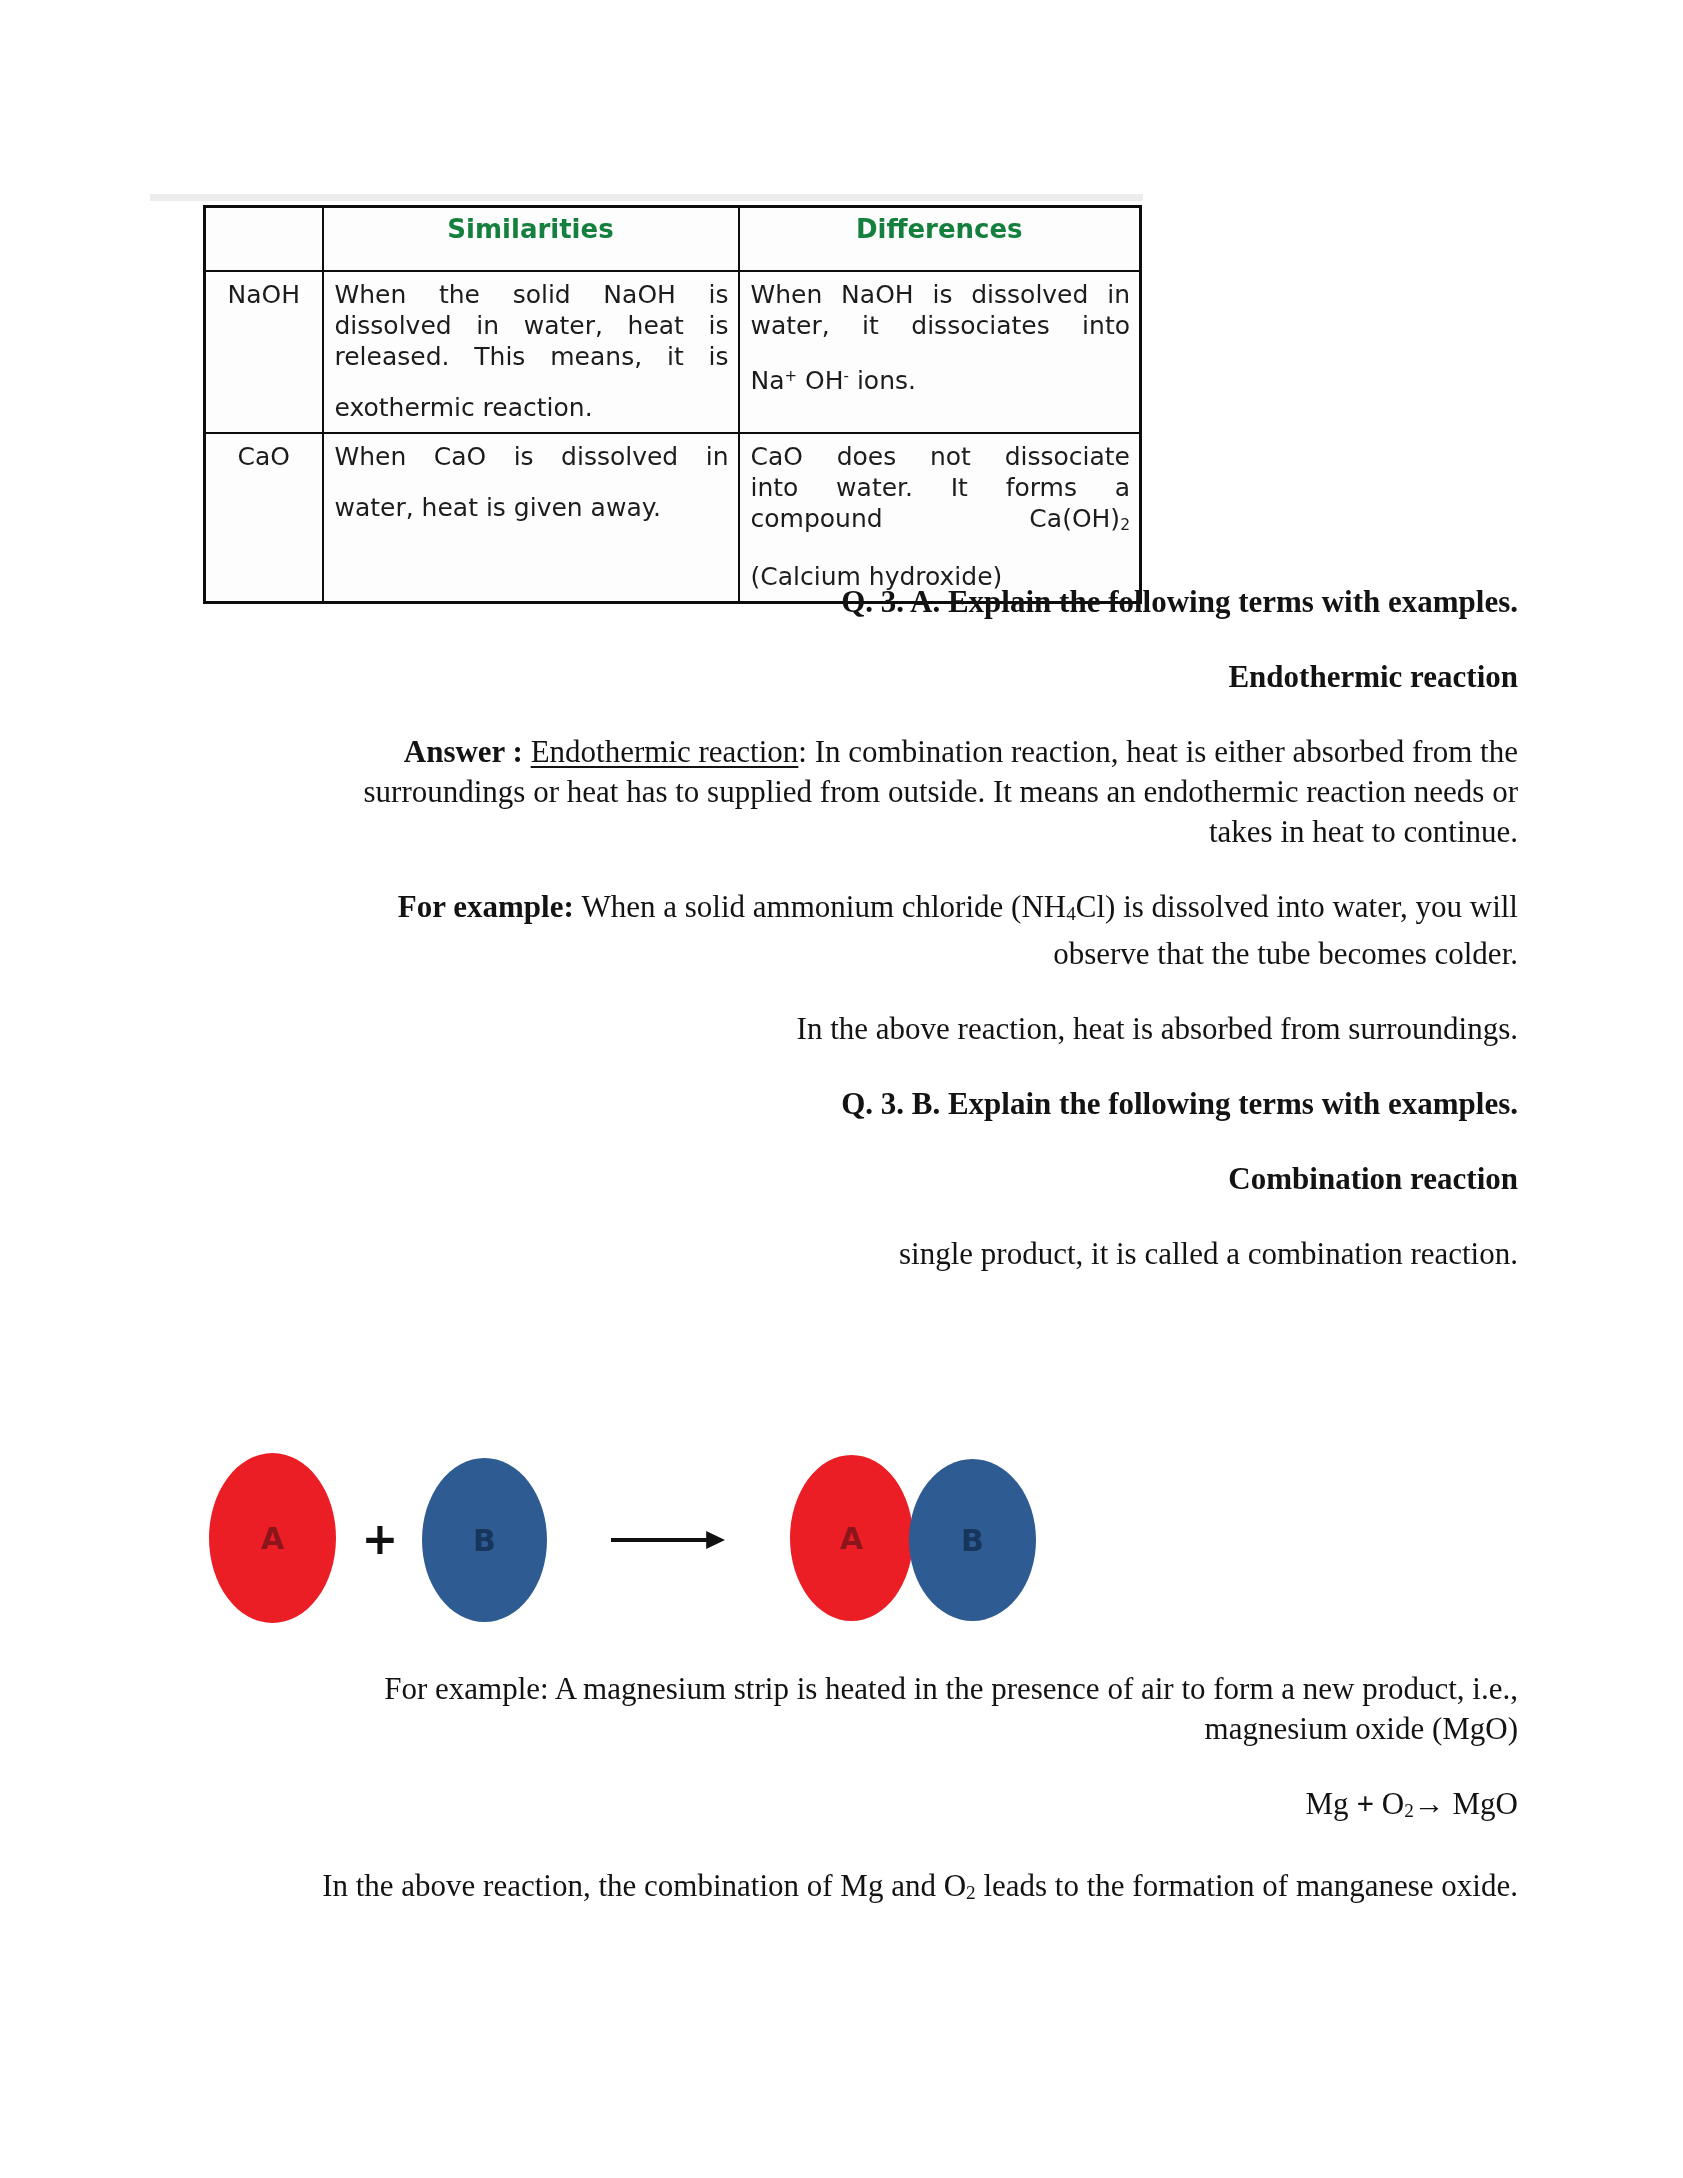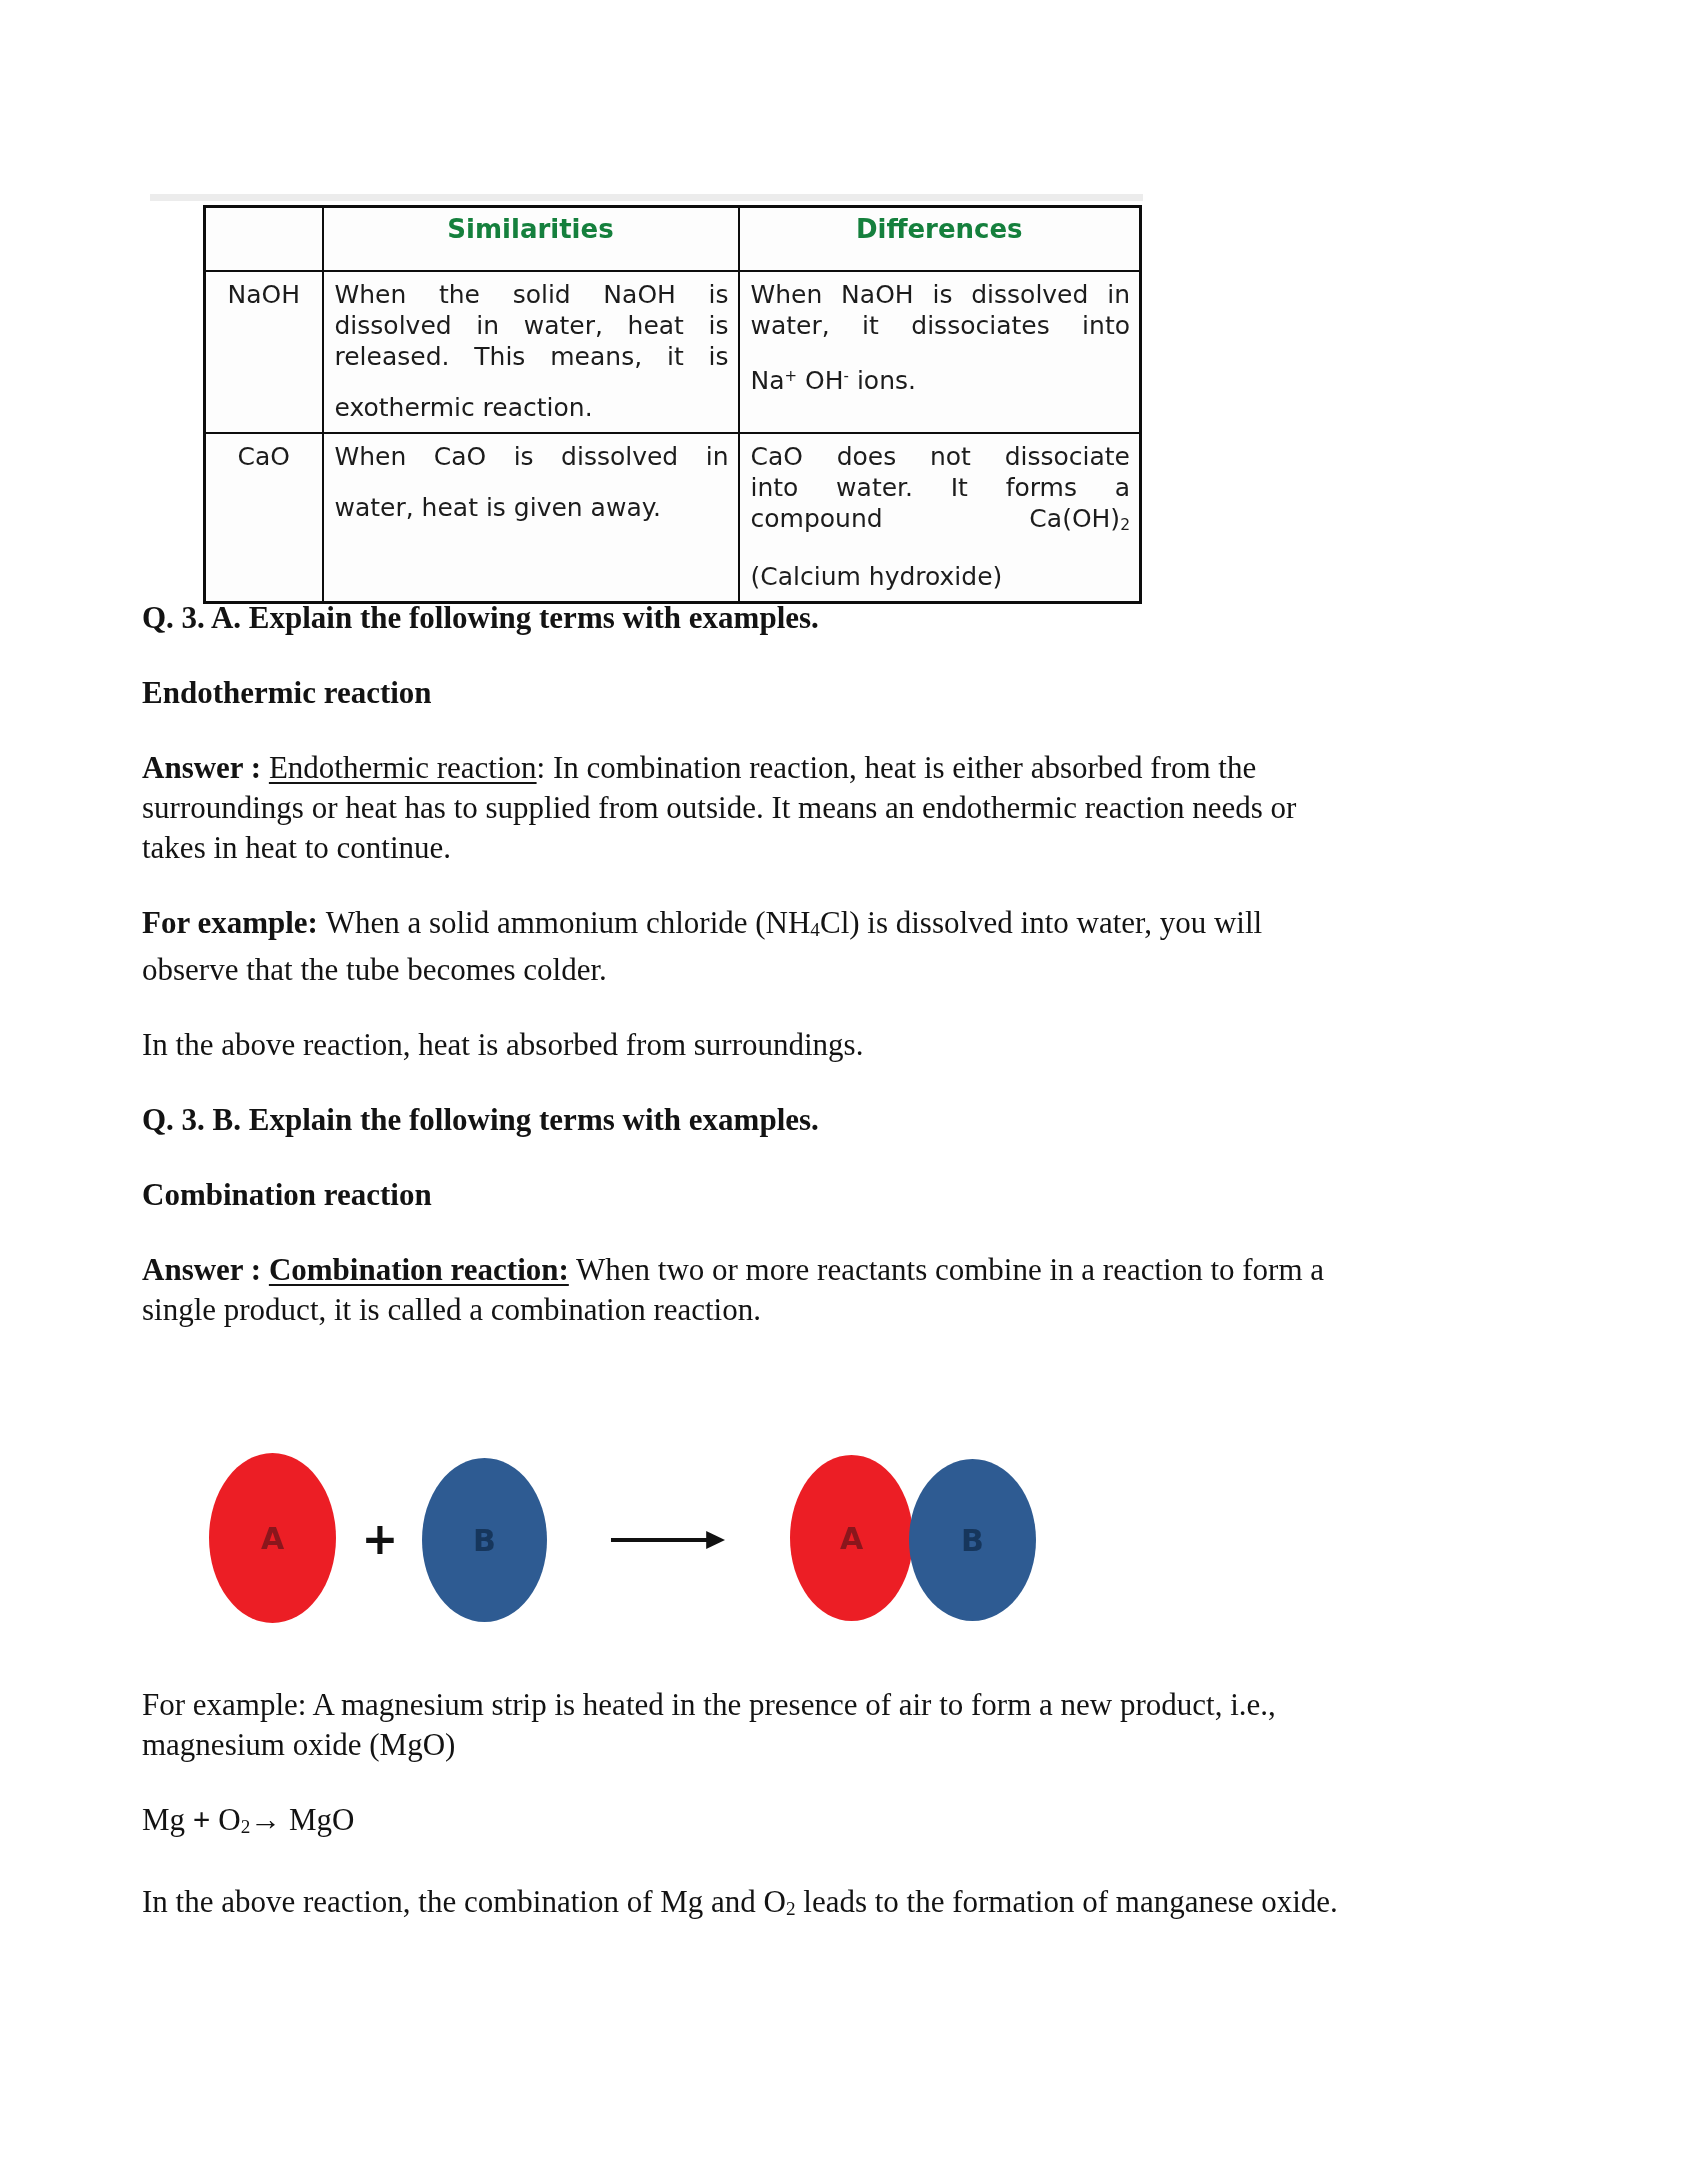--- a/index.html
+++ b/index.html
@@ -29,21 +29,21 @@
   }
   td.lbl{vertical-align:top;text-align:center;padding:7px 4px;line-height:31px;}
   td.cell{vertical-align:top;padding:7px 9px 9px 11px;line-height:31px;}
   .jline{text-align:justify;text-align-last:justify;}
   .jline.lastline{text-align-last:left;margin-top:20px;}
 
   
   .content{position:absolute;left:142px;width:1376px;font-size:31px;line-height:40px;color:#131313;}
   #content-top{top:582px;}
   #content-bottom{top:1669px;}
-  .para{margin:16px 0 35px 0;}
+  .para{margin:0 0 35px 0;text-align:right;}
   .line{white-space:nowrap;}
   .b{font-weight:bold;}
   .u{text-decoration:underline;text-underline-offset:4px;text-decoration-thickness:2px;}
   .sb{font-size:0.62em;vertical-align:-0.18em;}
   .sp{font-size:0.6em;vertical-align:0.5em;}
 
   
   .diagram{position:absolute;left:142px;top:1418px;width:1089px;height:248px;}
   .circ{position:absolute;border-radius:50%;}
   .circ .clabel{
@@ -130,21 +130,20 @@
       <div class="para">
         <div class="line"><span>In the above reaction, heat is absorbed from surroundings.</span></div>
       </div>
       <div class="para">
         <div class="line"><span class="b">Q. 3. B. Explain the following terms with examples.</span></div>
       </div>
       <div class="para">
         <div class="line"><span class="b">Combination reaction</span></div>
       </div>
       <div class="para">
-        <div class="line"><span class="b">Answer : </span><span class="b u">Combination reaction:</span><span> When two or more reactants combine in a reaction to form a</span></div>
         <div class="line"><span>single product, it is called a combination reaction.</span></div>
       </div>
     </div>
 
   <div class="diagram">
     <div class="circ ca" style="background: rgb(236, 30, 37);">
       <span class="clabel" style="color: rgb(138, 22, 28);">A</span>
     </div>
     <span class="plus">+</span>
     <div class="circ cb" style="background: rgb(46, 91, 146);">

